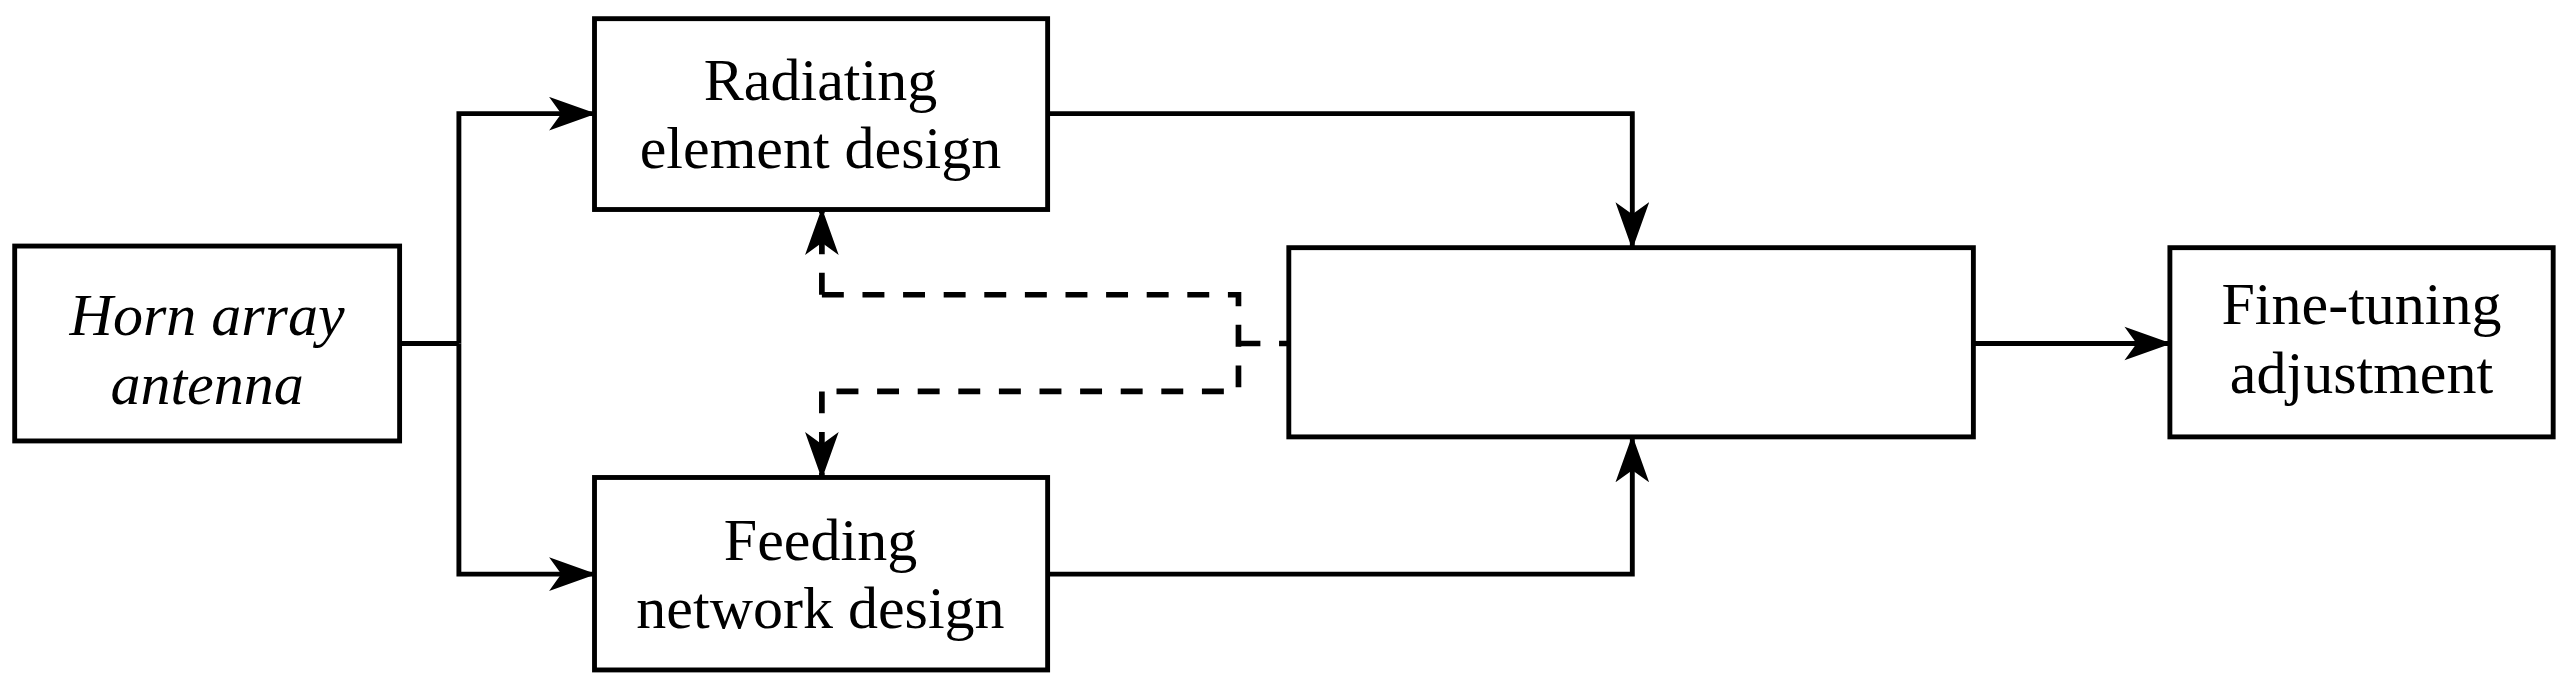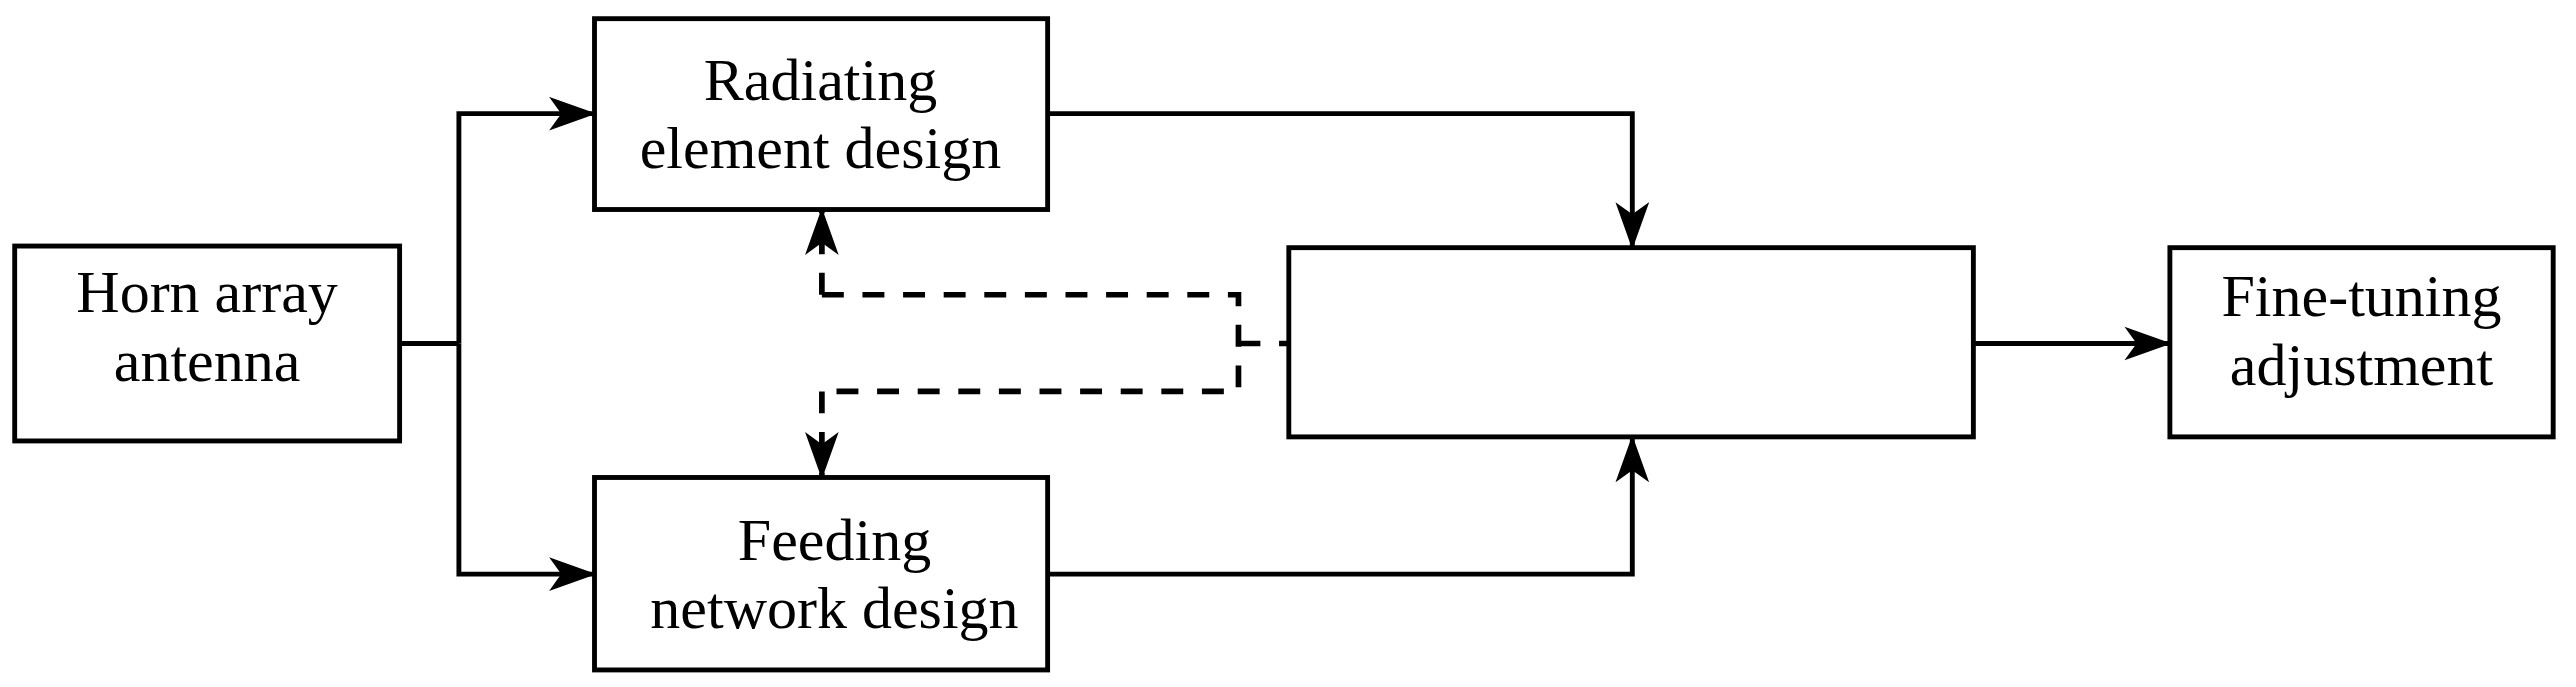--- a/index.html
+++ b/index.html
@@ -26,25 +26,25 @@
     display: flex;
     align-items: center;
     justify-content: center;
     text-align: center;
     white-space: pre-line;
     font-family: "Liberation Serif", "DejaVu Serif", serif;
     font-size: 60px;
     line-height: 1.14;
     color: #000000;
   }
-  #lbl-horn        { left: 14.6px;   top: 229px; width: 385px; height: 195px; }
+  #lbl-horn        { left: 14.6px;   top: 252px; width: 385px; height: 195px; font-style: italic; }
   #lbl-radiating   { left: 594px;  top: 18.7px;  width: 453px; height: 191px; }
-  #lbl-feeding     { left: 608px;  top: 478px; width: 453px; height: 192px; }
+  #lbl-feeding     { left: 594px;  top: 478px; width: 453px; height: 192px; }
   #lbl-integration { left: 1289px; top: 248px; width: 685px; height: 189px; }
-  #lbl-finetuning  { left: 2170px; top: 236px; width: 383px; height: 189px; }
+  #lbl-finetuning  { left: 2170px; top: 244px; width: 383px; height: 189px; }
 
   .box-rect { fill: #ffffff; stroke: #000000; stroke-width: 6; }
   .edge     { fill: none; stroke: #000000; stroke-width: 6; stroke-linejoin: miter; }
   .edge-dashed {
     fill: none; stroke: #000000; stroke-width: 7;
     stroke-dasharray: 27 23; stroke-linejoin: miter;
   }
 </style>
 </head>
 <body>

